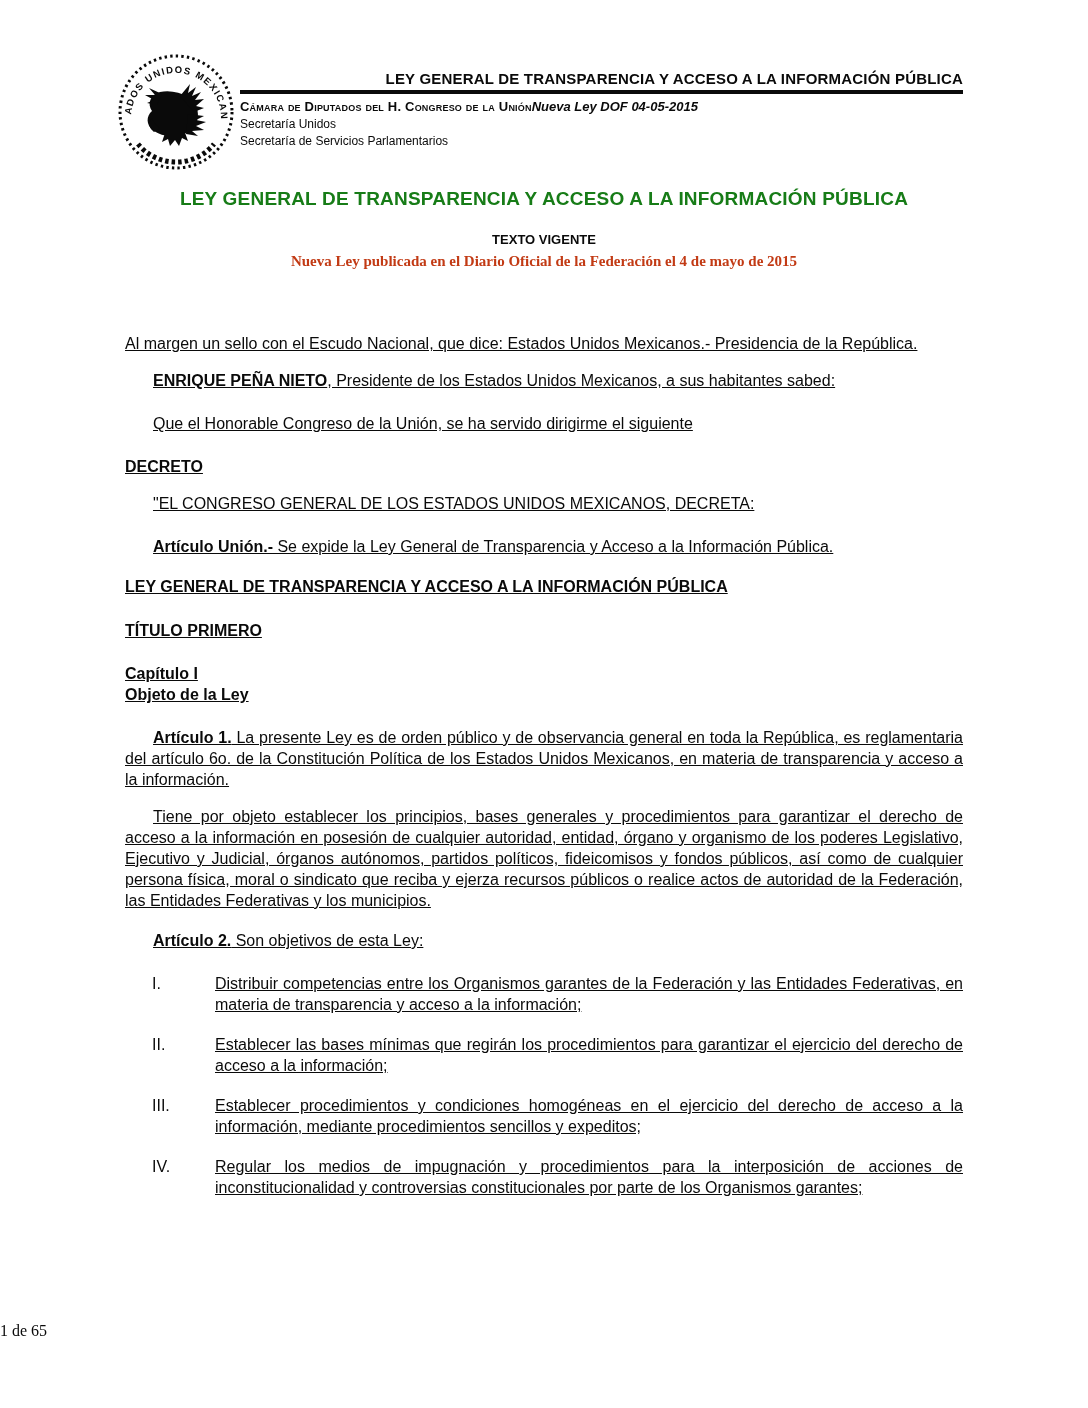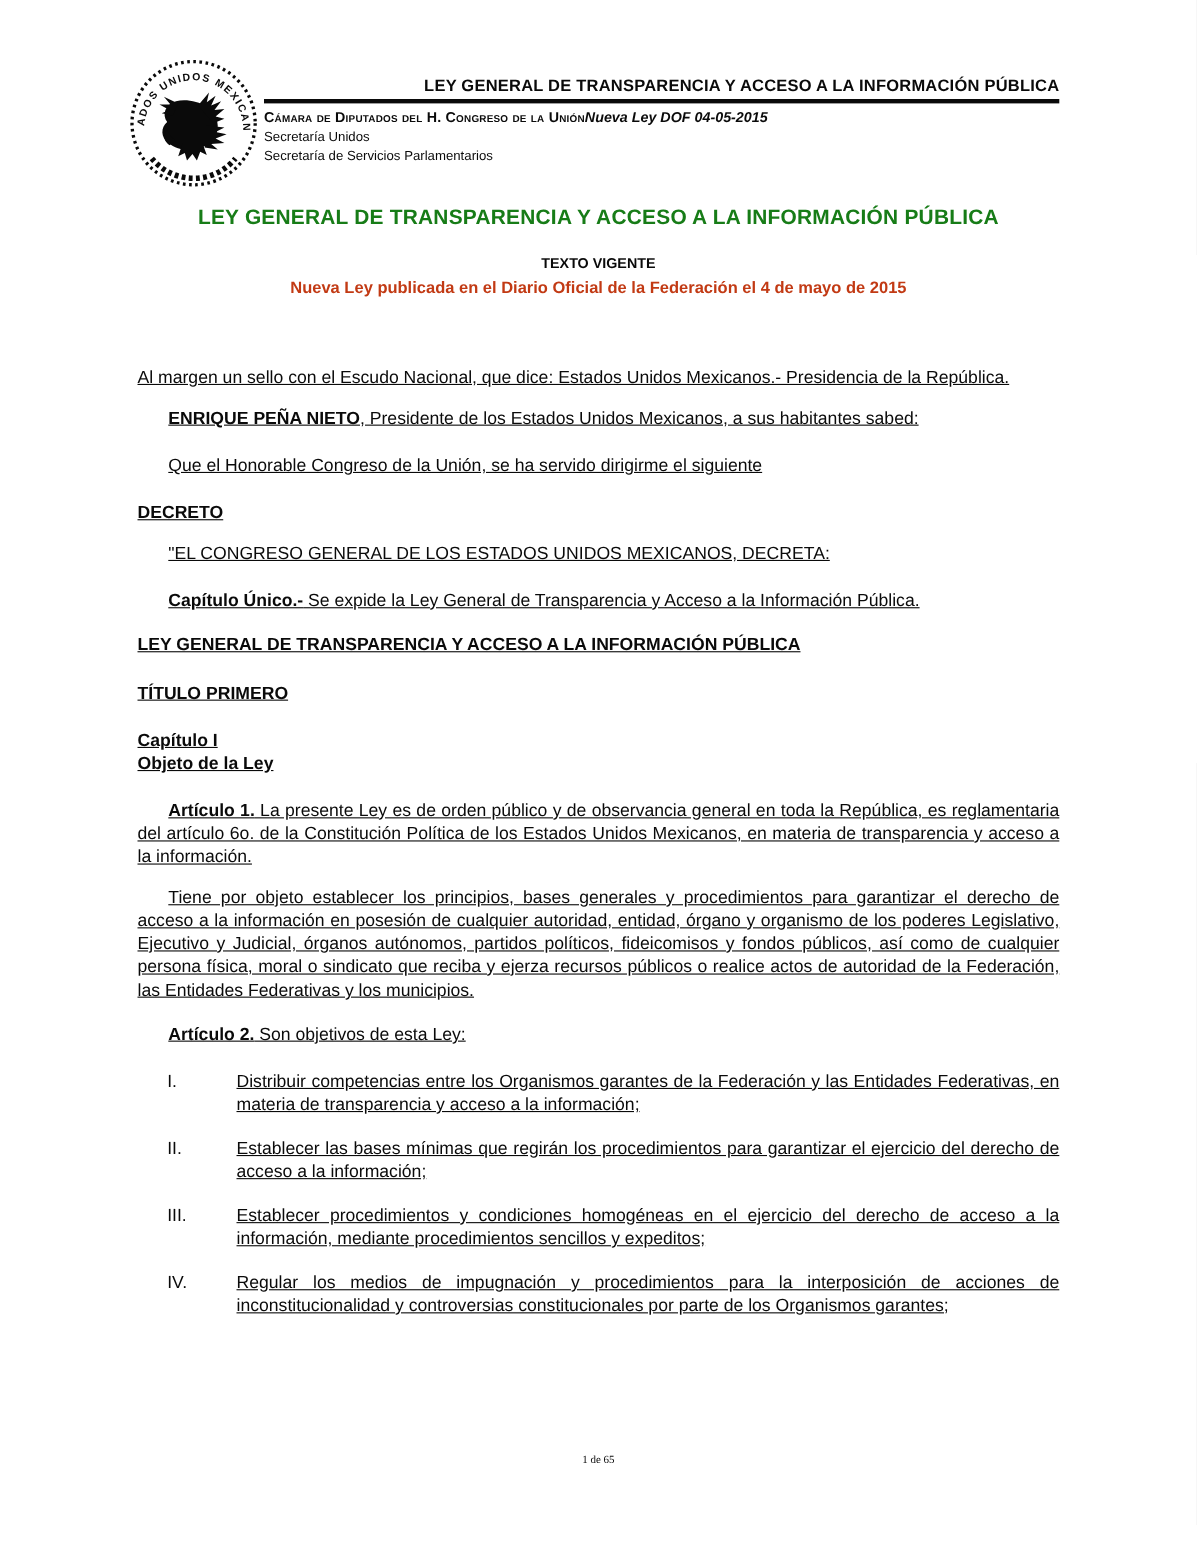--- a/index.html
+++ b/index.html
@@ -81,20 +81,21 @@
     margin-top: 22px;
     font-size: 13px;
     font-weight: bold;
     text-align: center;
   }
   .publication {
     margin-top: 6px;
     color: #c23a14;
     font-size: 15px;
     font-weight: bold;
+    font-family: Liberation Serif, serif;
   }
 
   
   .content {
     position: absolute;
     left: 125px;
     width: 838px;
     top: 333px;
     font-size: 16px;
     line-height: 21px;
@@ -120,23 +121,22 @@
     left: 27px;
     top: 0;
   }
 
   
   .footer {
     position: absolute;
     left: 0;
     width: 100%;
     top: 1322px;
-    text-align: center;
     font-family: "Liberation Serif", "DejaVu Serif", serif;
-    font-size: 10px;
+    font-size: 16px;
   }
 </style>
 </head>
 <body>
 
 <div class="page">
 
   <svg class="seal" viewBox="0 0 120 120" aria-hidden="true">
     <circle cx="60" cy="60" r="56" fill="none" stroke="#0a0a0a" stroke-width="3" stroke-dasharray="2.4 3.2"></circle>
     <defs>
@@ -179,21 +179,21 @@
     <p class="mb-s">Al margen un sello con el Escudo Nacional, que dice: Estados Unidos Mexicanos.- Presidencia de la República.</p>
 
     <p class="indent mb-l"><b>ENRIQUE PEÑA NIETO</b><span>, Presidente de los Estados Unidos Mexicanos, a sus habitantes sabed:</span></p>
 
     <p class="indent mb-l">Que el Honorable Congreso de la Unión, se ha servido dirigirme el siguiente</p>
 
     <div class="center-h mb-s">DECRETO</div>
 
     <p class="indent mb-l">"EL CONGRESO GENERAL DE LOS ESTADOS UNIDOS MEXICANOS, DECRETA:</p>
 
-    <p class="indent mb-m"><b>Capítulo Único.-</b><span> Se expide la Ley General de Transparencia y Acceso a la Información Pública.</span></p>
+    <p class="indent mb-m"><b>Artículo Unión.-</b><span> Se expide la Ley General de Transparencia y Acceso a la Información Pública.</span></p>
 
     <div class="center-h" style="margin-bottom:23px">LEY GENERAL DE TRANSPARENCIA Y ACCESO A LA INFORMACIÓN PÚBLICA</div>
 
     <div class="center-h mb-l">
       <div>TÍTULO PRIMERO</div>
     </div>
 
     <div class="center-h mb-l">
       <div>Capítulo I</div>
       <div>Objeto de la Ley</div>

